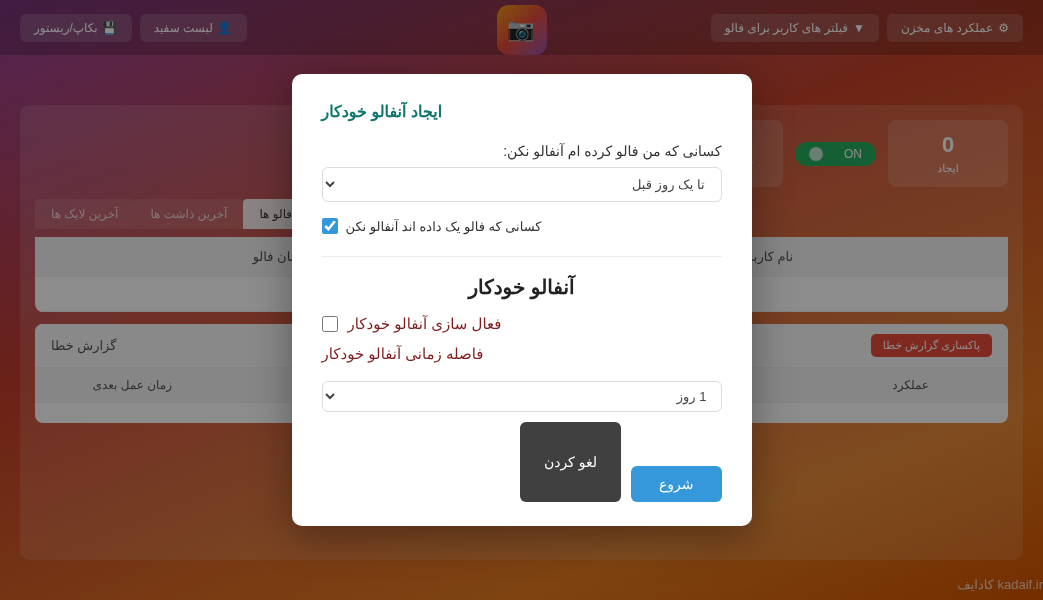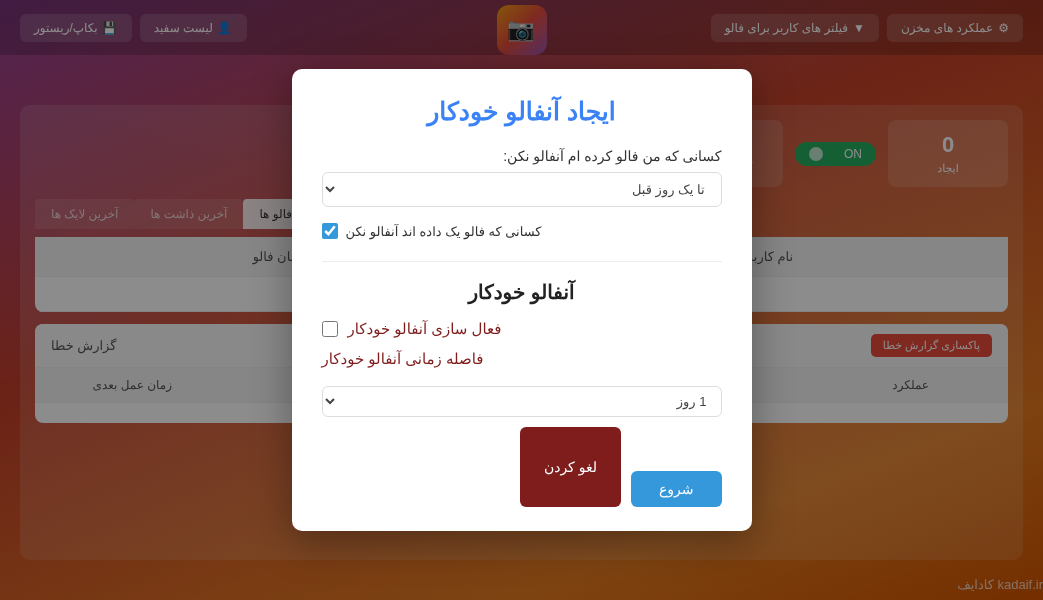--- a/index.html
+++ b/index.html
@@ -255,24 +255,24 @@
     .modal {
       background: white;
       border-radius: 10px;
       width: 460px;
       padding: 28px 30px 24px;
       direction: rtl;
       box-shadow: 0 10px 40px rgba(0,0,0,0.35);
     }
 
     .modal-title {
-      font-size: 25px;
+      font-size: 16px;
       font-weight: bold;
-      color: #3b82f6;
-      text-align: center;
+      color: #0f766e;
+      text-align: left;
       margin-bottom: 22px;
     }
 
     .modal-label {
       font-size: 14px;
       color: #333;
       margin-bottom: 8px;
       text-align: right;
     }
 
@@ -348,21 +348,21 @@
       border: none;
       border-radius: 6px;
       padding: 10px 28px;
       font-size: 14px;
       cursor: pointer;
       font-family: Tahoma, Arial, sans-serif;
       margin-top: 44px;
     }
 
     .btn-cancel {
-      background: #7f1d1d;
+      background: #404040;
       color: white;
       border: none;
       border-radius: 6px;
       padding: 10px 24px;
       font-size: 14px;
       cursor: pointer;
       font-family: Tahoma, Arial, sans-serif;
     }
 
     .small-select {

